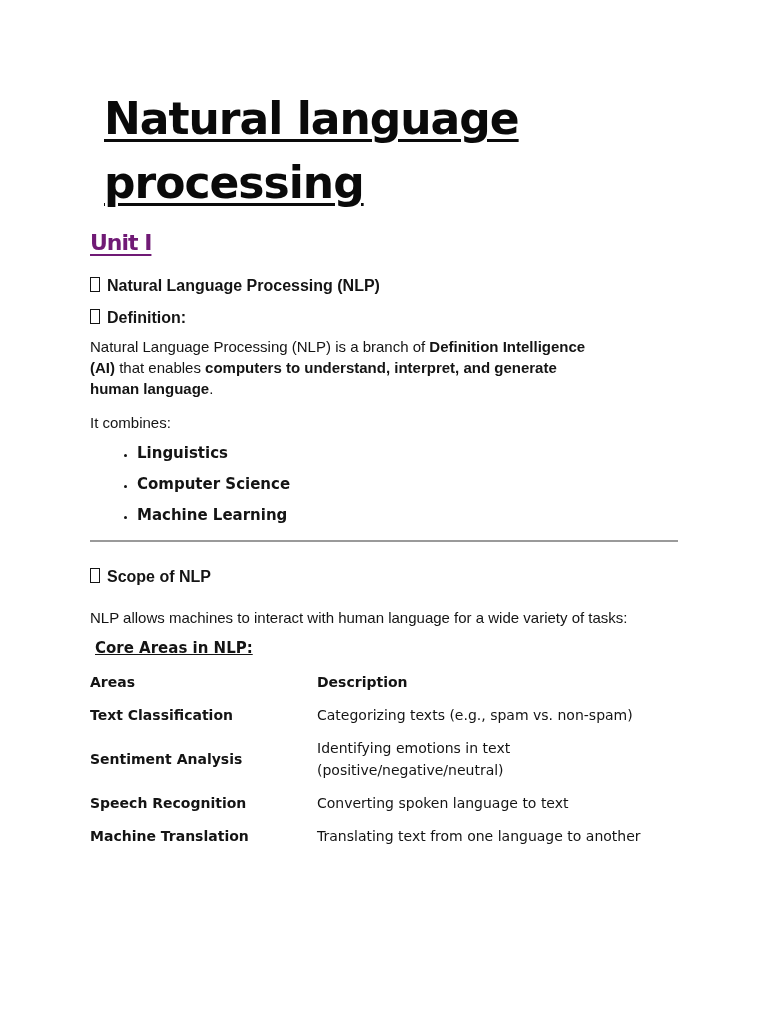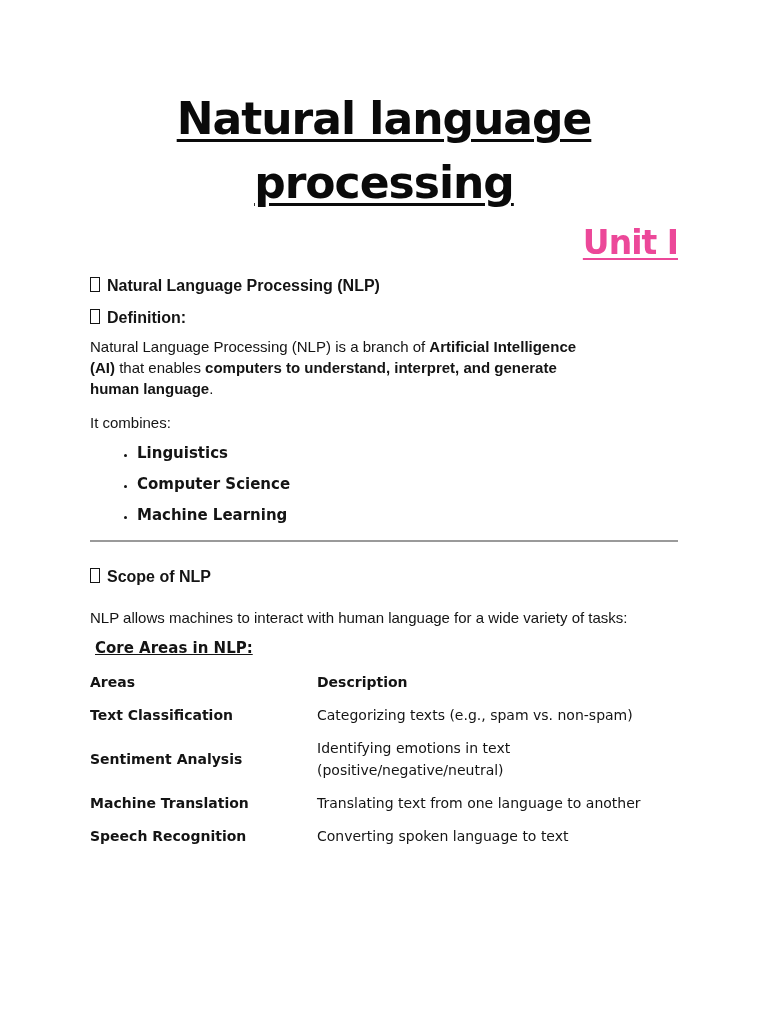--- a/index.html
+++ b/index.html
@@ -3,32 +3,32 @@
 <meta charset="utf-8">
 <style>
   html,body{margin:0;padding:0;}
   body{
     width:768px;height:1024px;background:#ffffff;color:#141414;
     font-family:"Liberation Sans",sans-serif;overflow:hidden;
   }
   .page{box-sizing:border-box;width:768px;height:1024px;padding:87px 90px 0 90px;}
 
   .doc-title{
-    margin:0 auto;max-width:560px;text-align:center;
+    margin:0 auto;max-width:560px;text-align:left;
     font-family:"DejaVu Sans",sans-serif;font-weight:700;
     font-size:44px;line-height:64px;letter-spacing:-1px;
     text-decoration:underline;text-decoration-thickness:3px;text-underline-offset:5px;
     color:#0a0a0a;
   }
   .doc-subtitle{
-    margin:8px 0 0;text-align:right;
+    margin:8px 0 0;text-align:left;
     font-family:"DejaVu Sans",sans-serif;font-weight:700;
-    font-size:33px;line-height:40px;letter-spacing:-1px;
+    font-size:22px;line-height:40px;letter-spacing:-1px;
     text-decoration:underline;text-decoration-thickness:2px;text-underline-offset:4px;
-    color:#ec4899;
+    color:#701a75;
   }
 
   h3.sec{margin:12px 0 0;font-size:16px;line-height:20px;font-weight:700;}
   h3.m13{margin-top:13px;}
   h3.m25{margin-top:25px;}
 
   .tofu{
     display:inline-block;width:8px;height:13px;border:1px solid #141414;
     margin-right:7px;vertical-align:-1px;background:transparent;
   }
@@ -78,21 +78,21 @@
 
   <h1 class="doc-title">Natural language processing</h1>
 
   <h2 class="doc-subtitle">Unit I</h2>
 
   <h3 class="sec m13"><span class="tofu"></span><span>Natural Language Processing (NLP)</span></h3>
 
   <h3 class="sec"><span class="tofu"></span><span>Definition:</span></h3>
 
   <p class="body-p mt8">
-    <span class="pline"><span>Natural Language Processing (NLP) is a branch of </span><b>Artificial Intelligence</b></span>
+    <span class="pline"><span>Natural Language Processing (NLP) is a branch of </span><b>Definition Intelligence</b></span>
     <span class="pline"><b>(AI)</b><span> that enables </span><b>computers to understand, interpret, and generate</b></span>
     <span class="pline"><b>human language</b><span>.</span></span>
   </p>
 
   <p class="body-p mt13">It combines:</p>
 
   <ul class="combines">
     <li>Linguistics</li>
     <li>Computer Science</li>
     <li>Machine Learning</li>
@@ -124,23 +124,23 @@
       <tr>
         <td class="area">Text Classification</td>
         <td class="desc">Categorizing texts (e.g., spam vs. non-spam)</td>
       </tr>
       <tr>
         <td class="area">Sentiment Analysis</td>
         <td class="desc">Identifying emotions in text
 (positive/negative/neutral)</td>
       </tr>
       <tr>
+        <td class="area">Speech Recognition</td>
+        <td class="desc">Converting spoken language to text</td>
+      </tr>
+      <tr>
         <td class="area">Machine Translation</td>
         <td class="desc">Translating text from one language to another</td>
-      </tr>
-      <tr>
-        <td class="area">Speech Recognition</td>
-        <td class="desc">Converting spoken language to text</td>
       </tr>
     </tbody>
   </table>
 
 </div>
 
 </body></html>

